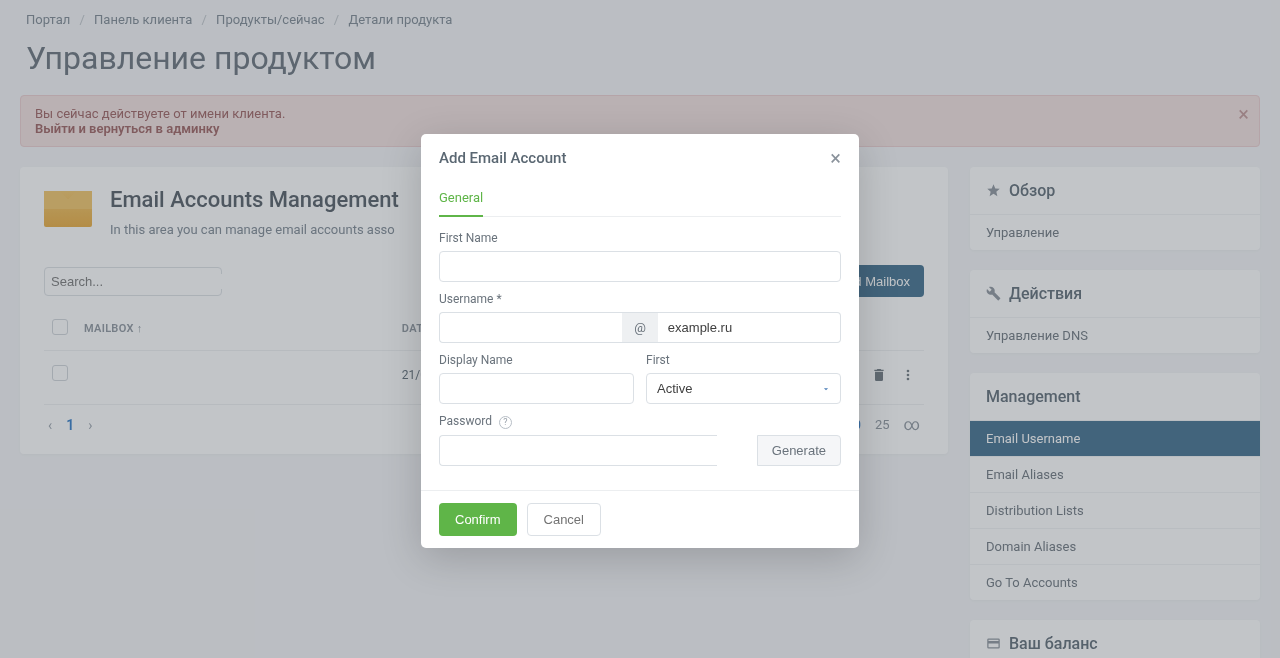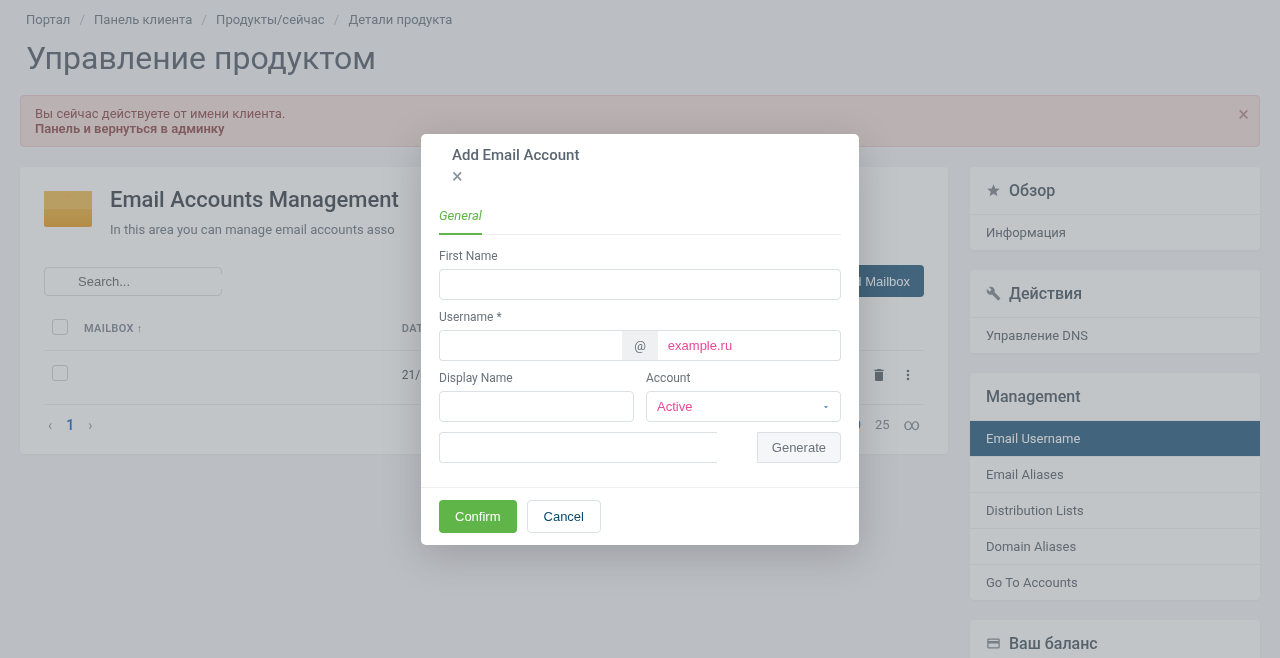--- a/index.html
+++ b/index.html
@@ -85,21 +85,21 @@
 .main-card h2 { font-size: 22px; font-weight: 500; color: #4e5760; }
 .main-card .subtitle { font-size: 13px; color: #7a8590; margin-top: 10px; }
 
 .toolbar {
   display: flex; justify-content: space-between; align-items: center;
   margin-top: 28px; margin-bottom: 10px;
 }
 .search-wrap {
   display: flex; align-items: flex-start;
   border: 1px solid #dce0e4; border-radius: 4px;
-  padding: 6px 27px; width: 178px;
+  padding: 6px 0; width: 178px;
 }
 .search-wrap svg { width: 15px; height: 15px; fill: #6a737c; margin-right: 6px; }
 .search-wrap input {
   border: none; outline: none; font-size: 13px; flex: 1; color: #6a737c;
 }
 .add-btn {
   background: #3b6a8a; color: #fff; border: none; border-radius: 4px;
   padding: 8px 14px; font-size: 13px; cursor: pointer;
   display: flex; align-items: center; gap: 6px;
 }
@@ -146,39 +146,39 @@
   display: flex; align-items: flex-start; justify-content: center;
 }
 .modal {
   margin-top: 134px;
   width: 438px;
   background: #fff;
   border-radius: 5px;
   box-shadow: 0 10px 40px rgba(0,0,0,0.18);
 }
 .modal-header {
-  padding: 12px 31px;
-  display: flex; justify-content: space-between; align-items: flex-start; flex-direction: column;
+  padding: 12px 18px;
+  display: flex; justify-content: space-between; align-items: center;
 }
 .modal-header h3 { font-size: 15px; font-weight: 500; color: #5a6772; }
 .modal-close { font-size: 20px; color: #8a929b; cursor: pointer; }
 .modal-body { padding: 0 18px 14px 18px; }
-.tabs { display: flex; gap: 10px; border-bottom: 1px solid #eceef0; margin-bottom: 14px; font-style: italic; }
+.tabs { display: flex; gap: 10px; border-bottom: 1px solid #eceef0; margin-bottom: 14px; }
 .tab {
   padding: 8px 0 10px 0; font-size: 13px; color: #6a737c; cursor: pointer;
   border-bottom: 2px solid transparent; margin-bottom: -1px;
 }
 .tab.active { color: #5fb548; border-bottom-color: #5fb548; }
 .form-row { display: flex; gap: 12px; margin-bottom: 10px; }
 .form-col { flex: 1; }
 .form-col.full { flex: 1 1 100%; }
 label { display: block; font-size: 12px; color: #6a737c; margin-bottom: 6px; }
 .inp {
   width: 100%; border: 1px solid #dbe0e5; border-radius: 4px;
-  padding: 7px 10px; font-size: 13px; color: #ec4899; outline: none;
+  padding: 7px 10px; font-size: 13px; color: #404040; outline: none;
 }
 .input-group { display: flex; }
 .input-group .inp:first-child { border-radius: 4px 0 0 4px; border-right: none; }
 .input-group .addon {
   background: #eef0f2; border: 1px solid #dbe0e5; border-left: none; border-right: none;
   padding: 7px 12px; font-size: 13px; color: #6a737c;
 }
 .input-group .inp:last-child { border-radius: 0 4px 4px 0; border-left: none; }
 .select-wrap { position: relative; }
 .select-wrap .caret {
@@ -199,21 +199,21 @@
 }
 .modal-footer {
   border-top: 1px solid #eceef0; padding: 12px 18px;
   display: flex; gap: 10px;
 }
 .btn-confirm {
   background: #5fb548; color: #fff; border: none; border-radius: 4px;
   padding: 8px 16px; font-size: 13px; cursor: pointer;
 }
 .btn-cancel {
-  background: #fff; color: #0c4a6e; border: 1px solid #dbe0e5; border-radius: 4px;
+  background: #fff; color: #737373; border: 1px solid #dbe0e5; border-radius: 4px;
   padding: 8px 16px; font-size: 13px; cursor: pointer; text-align: right;
 }
 </style>
 </head>
 <body>
 
 <div class="page-background">
 
   <div class="breadcrumb">
     <a href="#">Портал</a>
@@ -222,21 +222,21 @@
     <span class="sep">/</span>
     <a href="#">Продукты/сейчас</a>
     <span class="sep">/</span>
     <span>Детали продукта</span>
   </div>
 
   <h1 class="page-title">Управление продуктом</h1>
 
   <div class="alert-bar">
     <div>Вы сейчас действуете от имени клиента.</div>
-    <div style="font-weight:600; cursor:pointer;">Панель и вернуться в админку</div>
+    <div style="font-weight:600; cursor:pointer;">Выйти и вернуться в админку</div>
     <span class="close-x">×</span>
   </div>
 
   <div class="content-row">
     <div class="main-col">
       <div class="card main-card">
         <div class="main-card-header">
           <div class="mail-icon"></div>
           <div style="flex:1">
             <h2>Email Accounts Management</h2>
@@ -305,21 +305,21 @@
     </div>
 
     <div class="side-col">
       <div class="card">
         <div class="side-card-header">
           <svg viewBox="0 0 24 24">
               <path d="M12 17.27L18.18 21l-1.64-7.03L22 9.24l-7.19-.61L12 2 9.19 8.63 2 9.24l5.46 4.73L5.82 21z"></path>
             </svg>
           <span>Обзор</span>
         </div>
-        <div class="side-item">Информация</div>
+        <div class="side-item">Управление</div>
       </div>
 
       <div class="card">
         <div class="side-card-header">
           <svg viewBox="0 0 24 24">
               <path d="M22.7 19l-9.1-9.1c.9-2.3.4-5-1.5-6.9-2-2-5-2.4-7.4-1.3L9 6 6 9 1.6 4.7C.5 7.1.9 10.1 2.9 12.1c1.9 1.9 4.6 2.4 6.9 1.5l9.1 9.1c.4.4 1 .4 1.4 0l2.3-2.3c.5-.4.5-1.1.1-1.4z"></path>
             </svg>
           <span>Действия</span>
         </div>
         <div class="side-item">Управление DNS</div>
@@ -377,34 +377,38 @@
           </div>
         </div>
       </div>
 
       <div class="form-row">
         <div class="form-col">
           <label>Display Name</label>
           <input class="inp" type="text" style="">
         </div>
         <div class="form-col">
-          <label>Account</label>
+          <label>First</label>
           <div class="select-wrap">
             <input class="inp" type="text" readonly="" value="Active" style="">
             <span class="caret">
               <svg viewBox="0 0 24 24">
                   <path d="M7 10l5 5 5-5z"></path>
                 </svg>
             </span>
           </div>
         </div>
       </div>
 
       <div class="form-row">
         <div class="form-col full">
+          <label>
+            <span>Password</span>
+            <span class="help-icon">?</span>
+          </label>
           <div class="pw-group">
             <input class="inp" type="password" style="">
             <button class="gen-btn">Generate</button>
           </div>
         </div>
       </div>
     </div>
     <div class="modal-footer">
       <button class="btn-confirm">Confirm</button>
       <button class="btn-cancel">Cancel</button>

